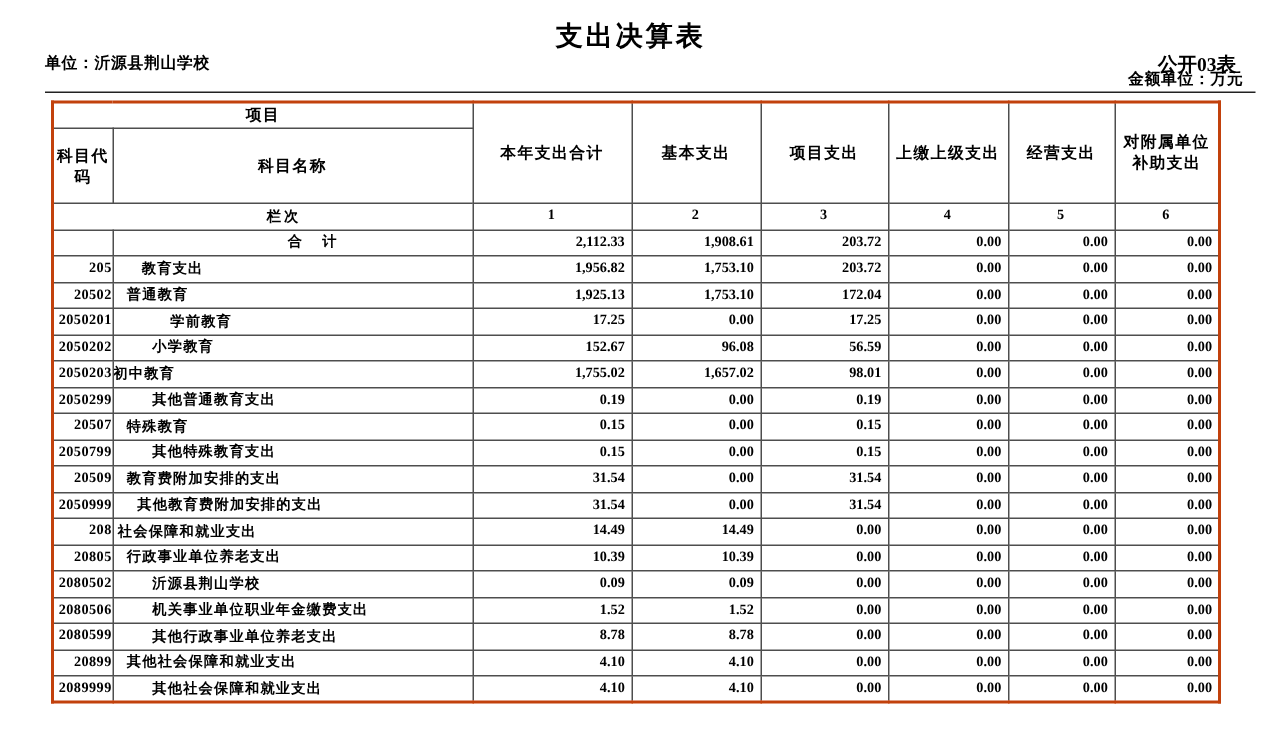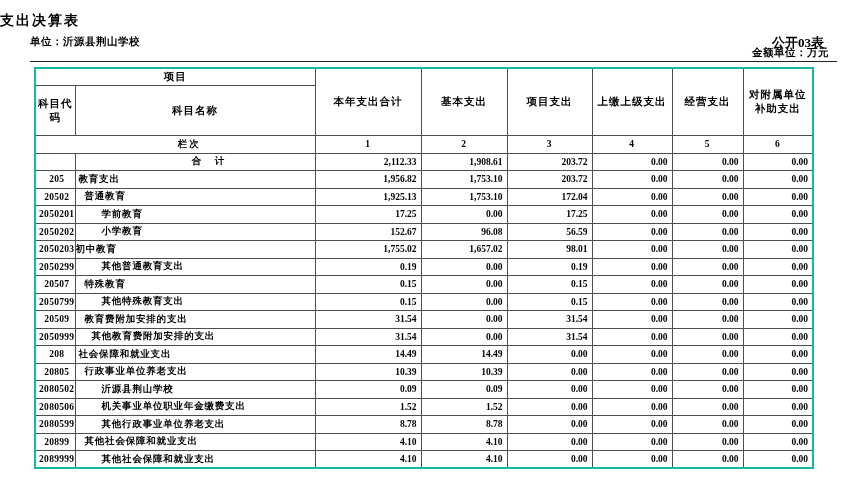--- a/index.html
+++ b/index.html
@@ -6,40 +6,41 @@
   html, body { background: #ffffff; }
   body {
     width: 841px; height: 503px;
     position: relative;
     font-family: "Liberation Serif", "DejaVu Serif", serif;
     color: #000;
     overflow: hidden;
   }
   .page-title {
     position: absolute; top: 12px; left: 0; width: 100%;
-    font-size: 14px; font-weight: bold; letter-spacing: 2px;
+    text-align: center;
+    font-size: 18px; font-weight: bold; letter-spacing: 2px;
   }
   .table-no {
     position: absolute; top: 34px; right: 17px;
     font-size: 13px; font-weight: bold;
   }
   .meta-row {
     position: absolute; top: 48px; left: 30px; right: 4px; height: 14px;
     border-bottom: 1.5px solid #222;
     font-size: 10.5px; font-weight: bold;
   }
   .meta-unit { position: absolute; left: 0; bottom: 12px; letter-spacing: 0.5px; }
   .meta-amount { position: absolute; right: 8px; bottom: 1px; letter-spacing: 0.5px; }
 
   table.report {
     position: absolute; top: 67px; left: 34px;
     border-collapse: collapse;
     table-layout: fixed;
     width: 778px;
-    border: 2px solid #14b8a6;
+    border: 2px solid #c2410c;
   }
   table.report th, table.report td {
     border: 1px solid #4e4e4e;
     font-weight: bold;
     overflow: hidden;
   }
   table.report th {
     font-size: 10.5px;
     letter-spacing: 1px;
     text-align: center;
@@ -47,21 +48,21 @@
     font-weight: bold;
     padding: 1px 2px;
   }
   tr.hdr-project th { height: 16px; }
   tr.hdr-sub th { height: 50px; }
   tr.hdr-lanci td {
     height: 20px; text-align: center;
     font-size: 10.5px; letter-spacing: 1px;
   }
   table.report td { height: 17.5px; font-size: 9.5px; vertical-align: middle; }
-  td.code { text-align: center; padding-left: 3px; letter-spacing: 0.3px; font-size: 9.5px; }
+  td.code { text-align: right; padding-left: 3px; letter-spacing: 0.3px; font-size: 9.5px; }
   td.name { text-align: left; letter-spacing: 0.8px; white-space: nowrap; }
   td.name.center { text-align: center; letter-spacing: 2px; padding-left: 28px; }
   td.num { text-align: right; padding-right: 4px; }
 </style>
 </head>
 <body>
 
 <div class="page-title">支出决算表</div>
 <div class="table-no">公开03表</div>
 
@@ -111,41 +112,41 @@
     <td class="name center">合　计</td>
     <td class="num">2,112.33</td>
     <td class="num">1,908.61</td>
     <td class="num">203.72</td>
     <td class="num">0.00</td>
     <td class="num">0.00</td>
     <td class="num">0.00</td>
   </tr>
       <tr>
     <td class="code">205</td>
-    <td class="name" style="padding-left: 3px;">教育支出</td>
+    <td class="name" style="padding-left: 19px;">教育支出</td>
     <td class="num">1,956.82</td>
     <td class="num">1,753.10</td>
     <td class="num">203.72</td>
     <td class="num">0.00</td>
     <td class="num">0.00</td>
     <td class="num">0.00</td>
   </tr>
       <tr>
     <td class="code">20502</td>
     <td class="name" style="padding-left: 9px;">普通教育</td>
     <td class="num">1,925.13</td>
     <td class="num">1,753.10</td>
     <td class="num">172.04</td>
     <td class="num">0.00</td>
     <td class="num">0.00</td>
     <td class="num">0.00</td>
   </tr>
       <tr>
     <td class="code">2050201</td>
-    <td class="name" style="padding-left: 26px;">学前教育</td>
+    <td class="name" style="padding-left: 38px;">学前教育</td>
     <td class="num">17.25</td>
     <td class="num">0.00</td>
     <td class="num">17.25</td>
     <td class="num">0.00</td>
     <td class="num">0.00</td>
     <td class="num">0.00</td>
   </tr>
       <tr>
     <td class="code">2050202</td>
     <td class="name" style="padding-left: 26px;">小学教育</td>

